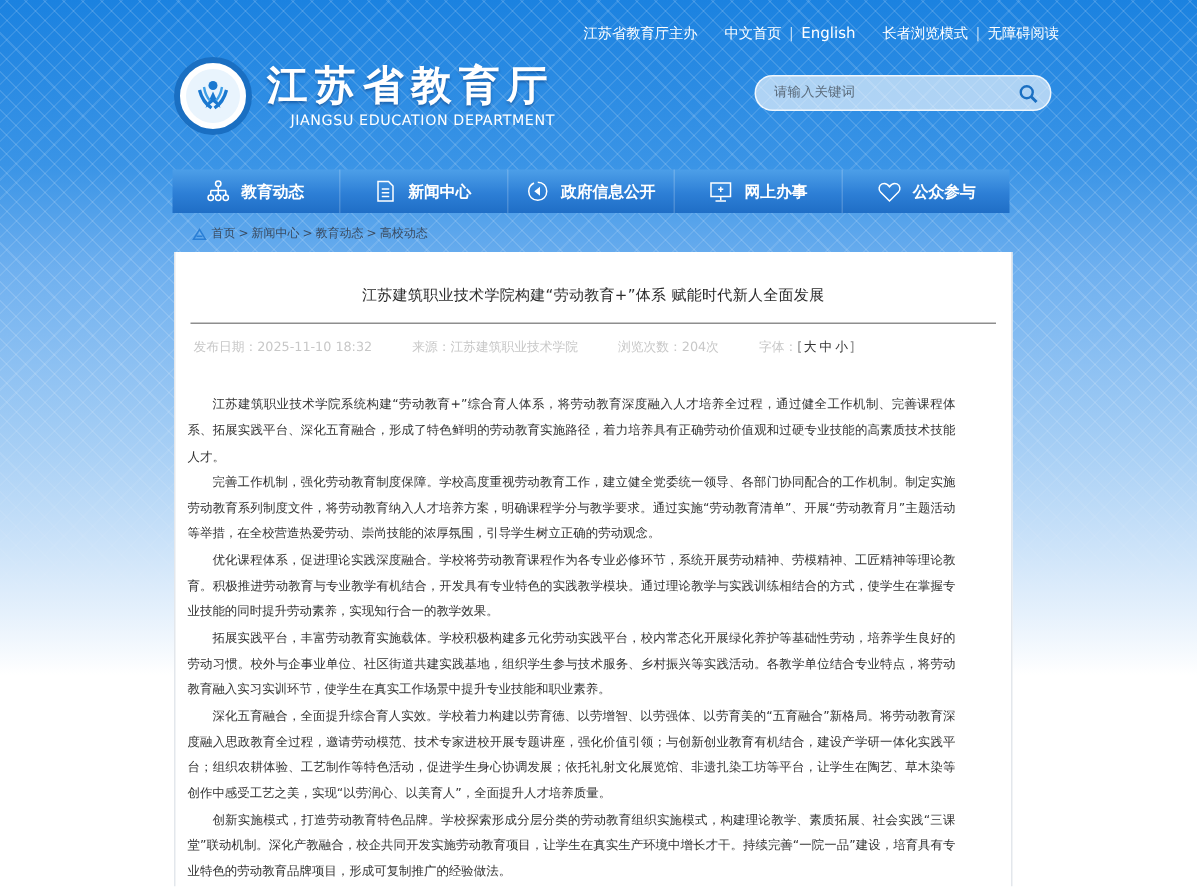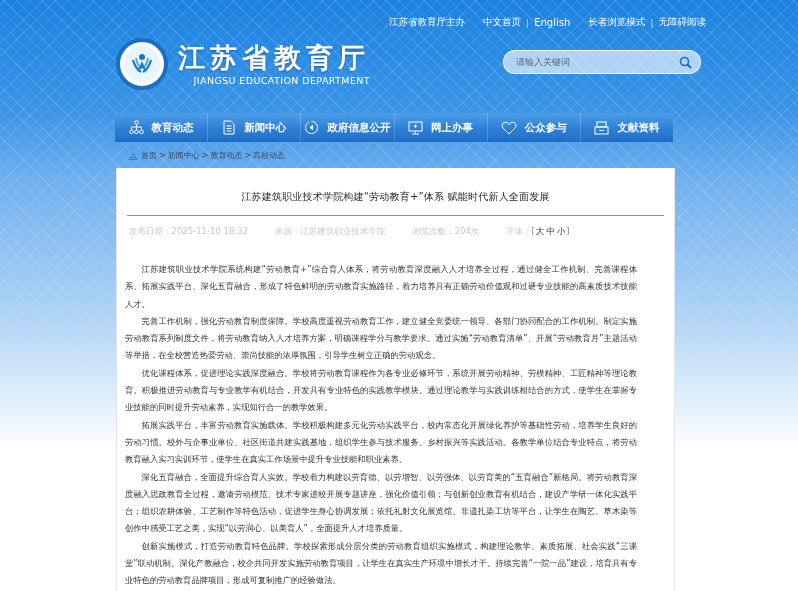--- a/index.html
+++ b/index.html
@@ -192,28 +192,20 @@
         <line x1="5.8" y1="5.2" x2="9.2" y2="5.2"></line>
     </svg>
     <span>网上办事</span>
   </div>
   <div class="nav-item">
     <svg width="16" height="14" viewBox="0 0 16 14" fill="none" stroke="#fff" stroke-width="1">
       <path d="M8 13 L2 7 C0.5 5.5 0.8 2.5 3 1.6 C5 0.8 7 2 8 3.5 C9 2 11 0.8 13 1.6 C15.2 2.5 15.5 5.5 14 7 Z"></path>
     </svg>
     <span>公众参与</span>
   </div>
-  <div class="nav-item">
-    <svg width="15" height="14" viewBox="0 0 15 14" fill="none" stroke="#fff" stroke-width="1">
-      <rect x="3" y="1" width="9" height="5"></rect>
-        <rect x="1" y="6" width="13" height="7"></rect>
-        <line x1="5" y1="9.5" x2="10" y2="9.5"></line>
-    </svg>
-    <span>文献资料</span>
-  </div>
 </div>
 
 <div class="breadcrumb">
   <svg class="home" width="10" height="8" viewBox="0 0 10 8" fill="none" stroke="#2a7fd6" stroke-width="1">
     <path d="M1 7.5 L5 1 L9 7.5 Z"></path>
       <line x1="3" y1="5.5" x2="7" y2="5.5"></line>
   </svg>
   <span class="crumb">首页</span>
   <span class="arrow">&gt;</span>
   <span class="crumb">新闻中心</span>

